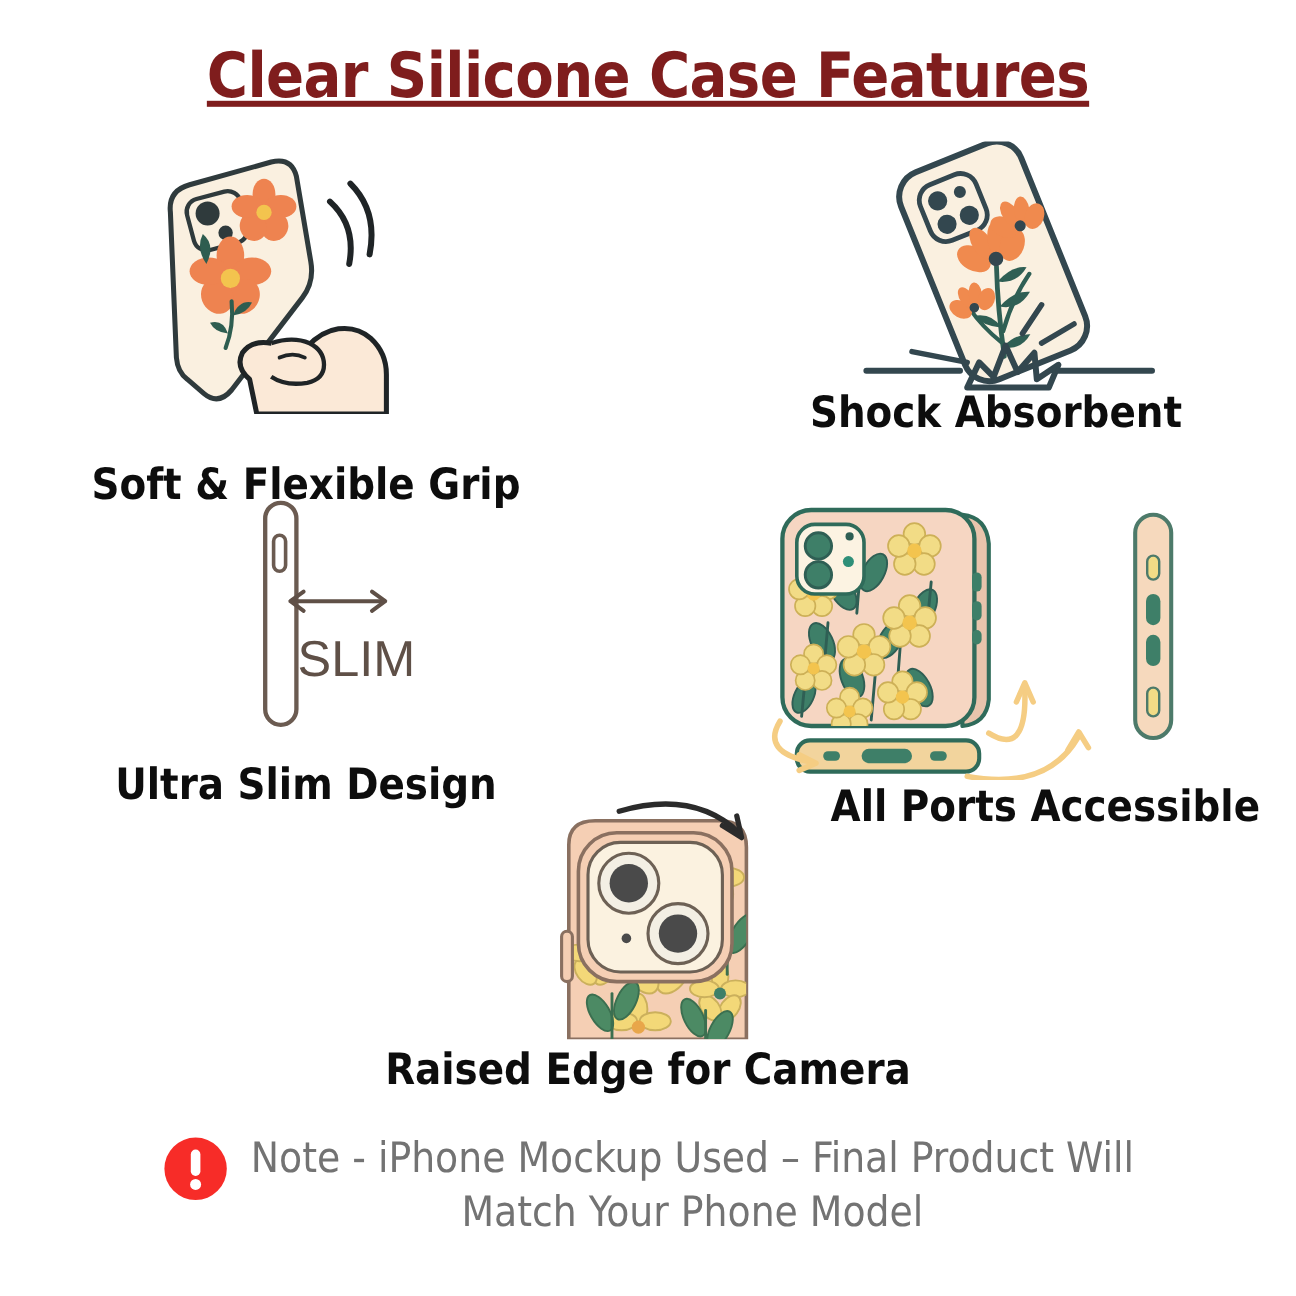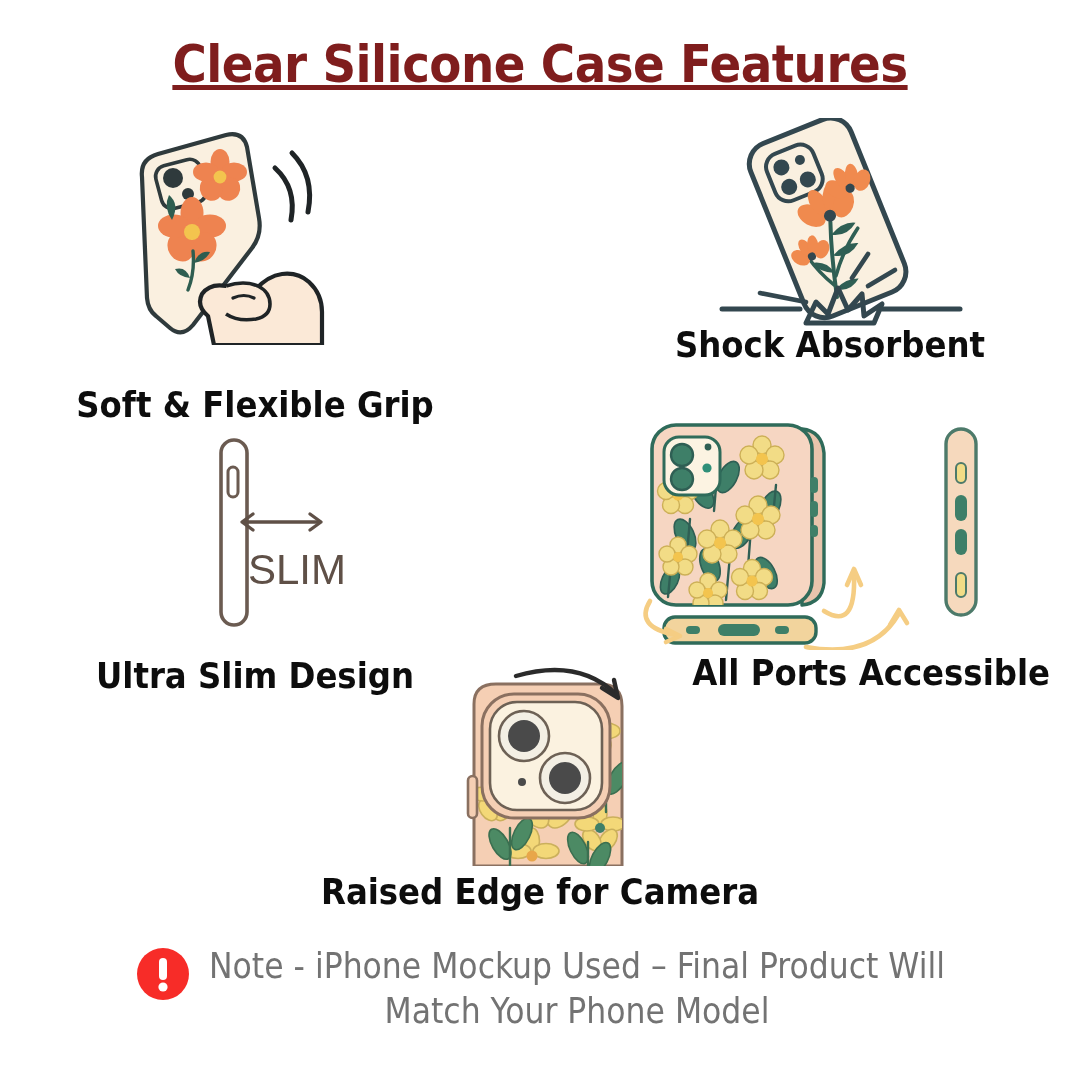--- a/index.html
+++ b/index.html
@@ -25,21 +25,21 @@
   .feat-label {
     position: absolute; text-align: center; width: 100%;
     font-size: 36px; font-weight: bold; color: #0d0d0d;
     font-family: "DejaVu Sans Condensed", "Liberation Sans Narrow", "Liberation Sans", sans-serif;
     white-space: nowrap;
   }
 
   
   #f-grip   { left: 30px;  top: 120px; width: 450px; }
   #f-shock  { left: 610px; top: 118px; width: 440px; }
-  #f-slim   { left: 35px;  top: 422px; width: 440px; }
+  #f-slim   { left: 35px;  top: 401px; width: 440px; }
   #f-ports  { left: 610px; top: 415px; width: 440px; }
   #f-camera { left: 300px; top: 666px; width: 480px; }
 
   #f-grip   .feat-label { top: 236px; margin-top: 28px; }
   #f-shock  .feat-label { top: 206px; }
   #f-slim   .feat-label { top: 233px; }
   #f-ports  .feat-label { top: 237px; text-align: right; }
   #f-camera .feat-label { top: 205px; }
 
   

